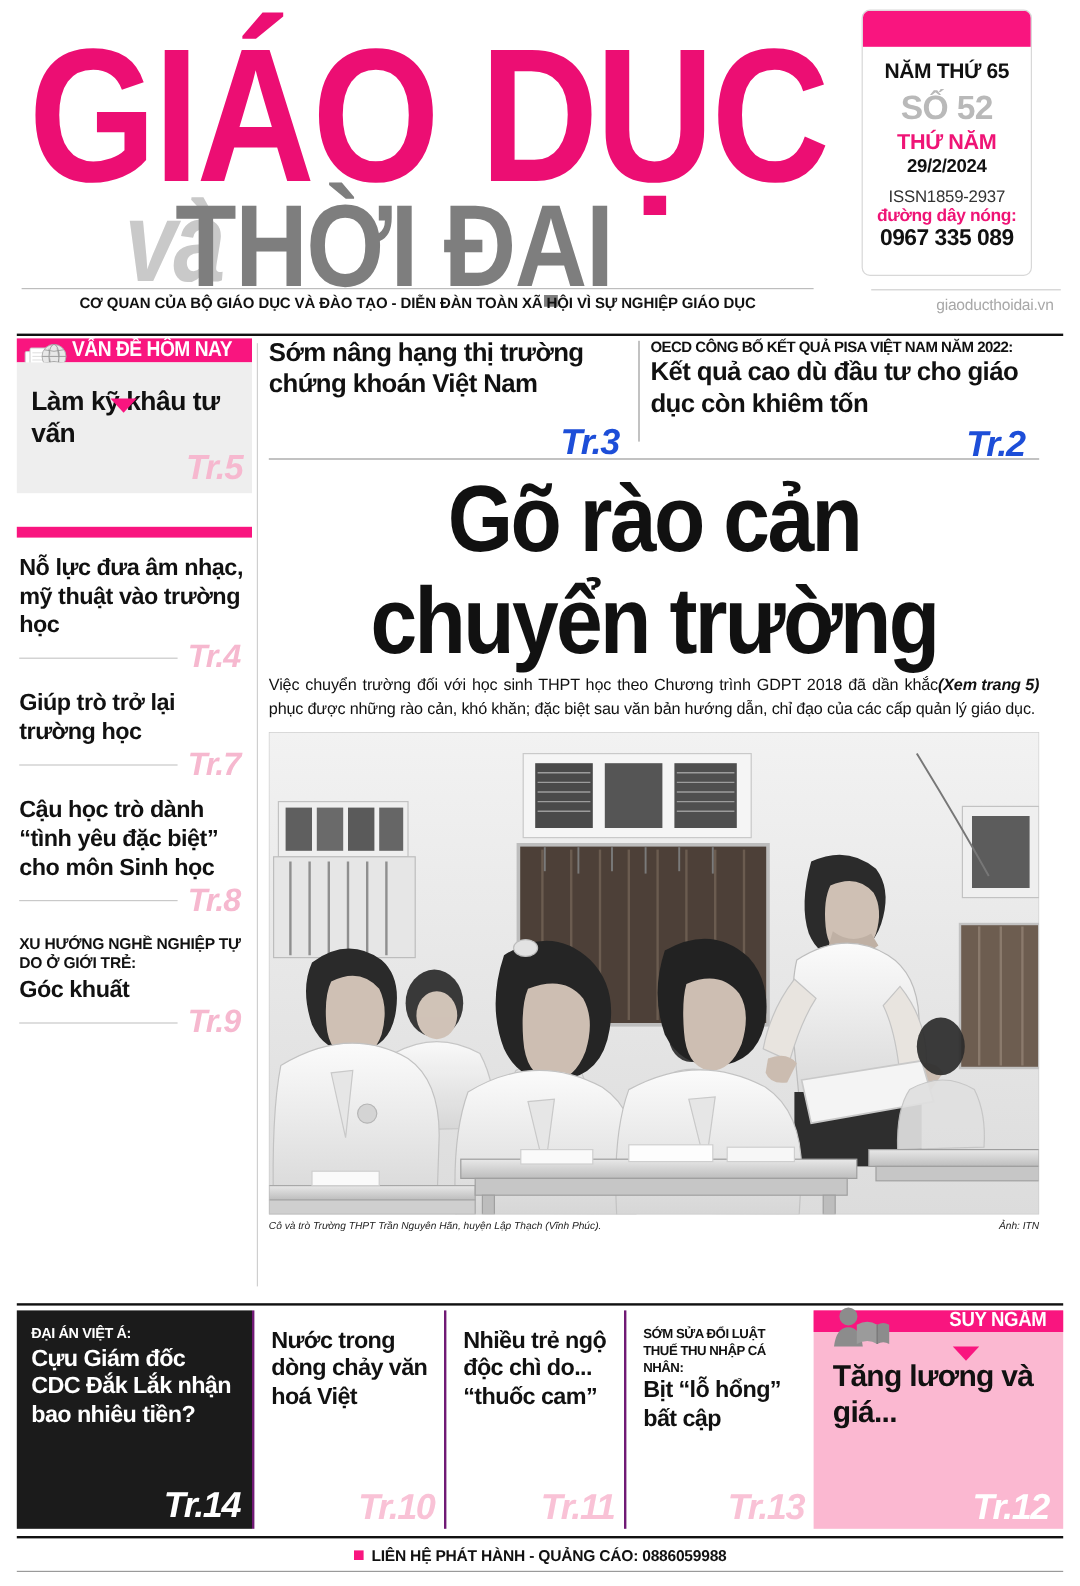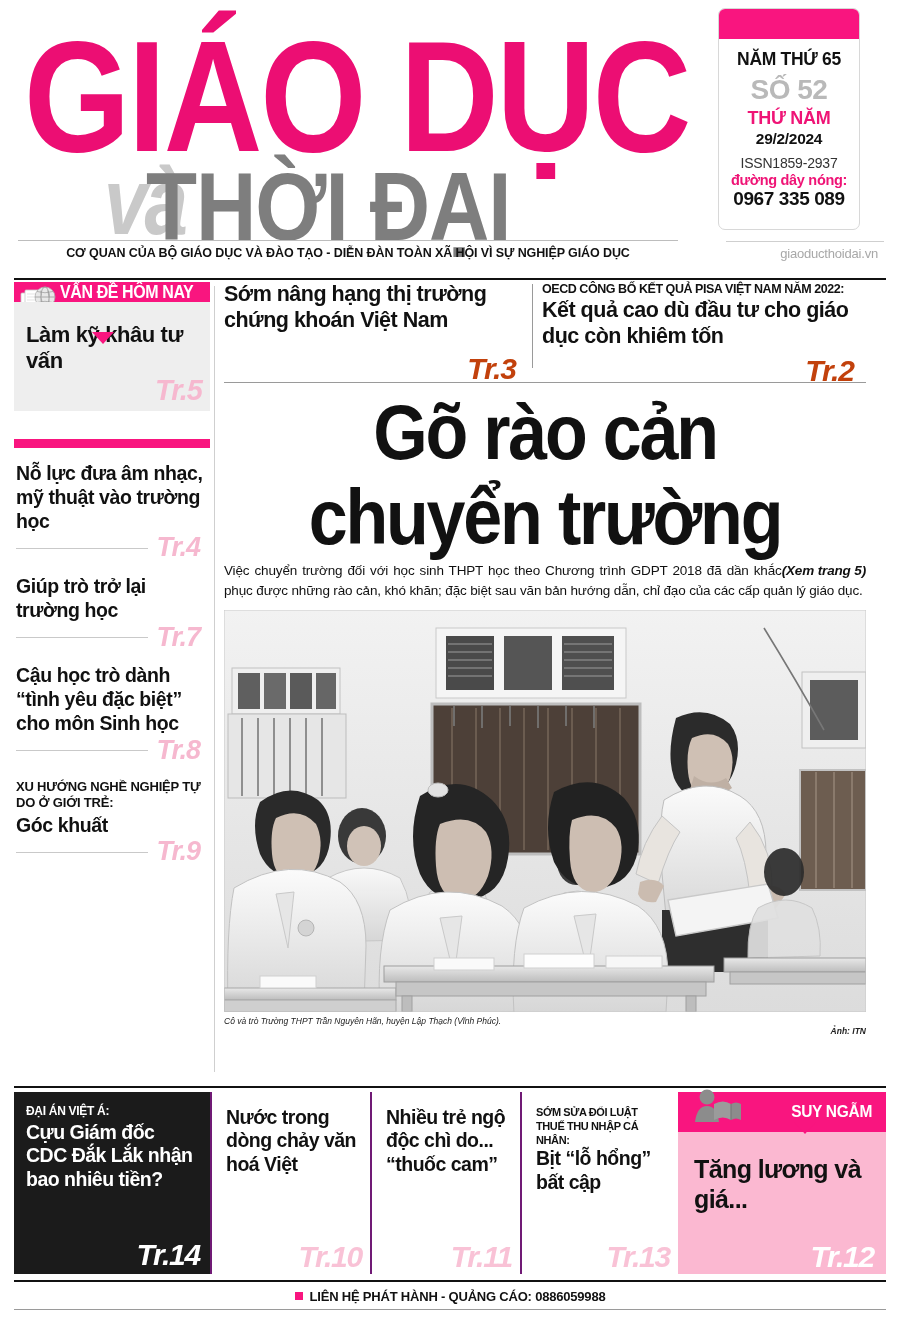--- a/index.html
+++ b/index.html
@@ -138,21 +138,21 @@
 
   
   .toprow { position: relative; display:flex; height: 92px; }
   .top-a { width: 300px; position: relative; padding-right: 12px; }
   .top-div { position:absolute; left:308px; top:2px; width:1px; height:84px; background:#9a9a9a; }
   .top-b { width: 330px; position: relative; padding-left: 18px; }
   .top-title { font-size: 21.5px; font-weight:700; line-height:1.2; letter-spacing:-0.5px; }
   .top-kicker { font-size: 12.5px; font-weight:700; letter-spacing:-0.45px; margin-bottom:2px; }
   .top-pg {
     position:absolute; right: 8px; bottom: -12px;
-    font-size: 30px; font-style:italic; font-weight:700; color:#c2410c; letter-spacing:-1px;
+    font-size: 30px; font-style:italic; font-weight:700; color:#1d4ed8; letter-spacing:-1px;
   }
   .top-b .top-pg { right: 0px; bottom: -14px; }
   .toprow-rule { border-top: 1px solid #9a9a9a; margin-top: 8px; }
 
   
   .hero { padding-top: 10px; }
   .hero-h {
     font-size: 70px; font-weight: 700; line-height: 1.0;
     letter-spacing: -2.2px; text-align: center; color:#111;
     transform: scaleY(1.12); transform-origin: center top;
@@ -164,21 +164,21 @@
   }
   .hero-lede .see { font-style: italic; font-weight: 700; float:right; }
 
   .photo {
     position: relative; margin-top: 10px; width: 642px; height: 402px;
     background: #d9d9d9; overflow: hidden;
   }
   .photo svg { display:block; }
   .capbar { position:relative; margin-top:4px; height:14px; }
   .cap { position:absolute; left:0; top:0; font-size:8.5px; font-style:italic; color:#222; }
-  .credit { position:absolute; right:0; top:10px; font-size:8.5px; font-style:italic; color:#222;font-weight:bold; }
+  .credit { position:absolute; right:0; top:0; font-size:8.5px; font-style:italic; color:#222; }
 
   
   .botrule { position:absolute; left:14px; top:1086px; width:872px; border-top:2px solid #111; }
   .strip { position:absolute; left:14px; top:1092px; width:872px; height:182px; display:flex; }
 
   .s-black {
     width: 196px; background:#1b1b1b; color:#fff; position:relative;
     padding: 12px 10px 0 12px;
   }
   .s-black .k { font-size:12px; font-weight:700; letter-spacing:-0.3px; margin-bottom:3px; }
@@ -196,21 +196,21 @@
   .s-col.w2 { width: 150px; }
   .s-col.w3 { width: 158px; }
   .s-col .k { font-size:11px; font-weight:700; letter-spacing:-0.4px; line-height:1.25; margin-bottom:0; }
   .s-col .t { font-size:19.5px; font-weight:700; line-height:1.2; letter-spacing:-0.5px; }
   .s-col .pg {
     position:absolute; right:8px; bottom:0px; font-size:30px; font-style:italic;
     font-weight:700; color:#f9c2d6; letter-spacing:-1.2px;
   }
 
   .s-pink { width: 208px; background:#fbb8d1; position:relative; }
-  .sp-band { position:relative; height:40px; background:#f9157f; display:flex; align-items:center; justify-content:flex-end; padding-right:14px; }
+  .sp-band { position:relative; height:18px; background:#f9157f; display:flex; align-items:center; justify-content:flex-end; padding-right:14px; }
   .sp-band-label { color:#fff; font-size:15.5px; font-weight:700; letter-spacing:-0.3px; transform:scaleY(1.1); }
   .reader-icon { position:absolute; left:10px; top:-4px; width:56px; height:36px; }
   .sp-notch {
     position:absolute; left:116px; top:30px; width:0; height:0;
     border-left:11px solid transparent; border-right:11px solid transparent;
     border-top:12px solid #f9157f; z-index:3;
   }
   .sp-body { padding: 22px 10px 0 16px; }
   .sp-title { font-size:25px; font-weight:700; line-height:1.2; letter-spacing:-0.6px; color:#111; }
   .sp-pg { position:absolute; right:12px; bottom:0px; font-size:30px; font-style:italic; font-weight:700; color:#fff; letter-spacing:-1.2px; }

